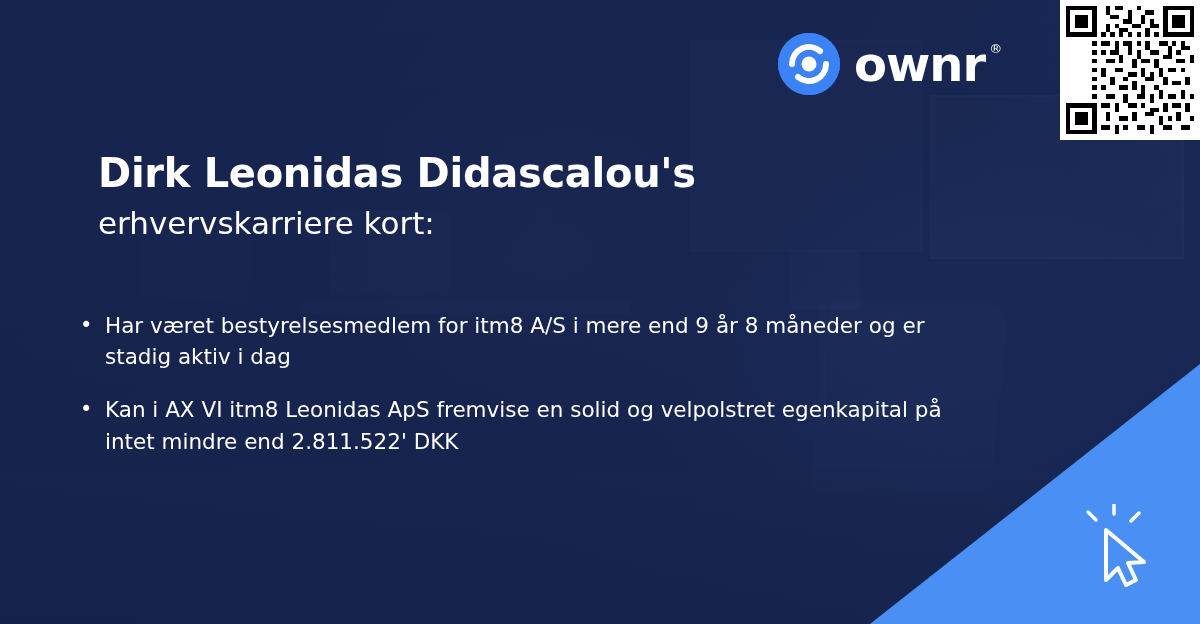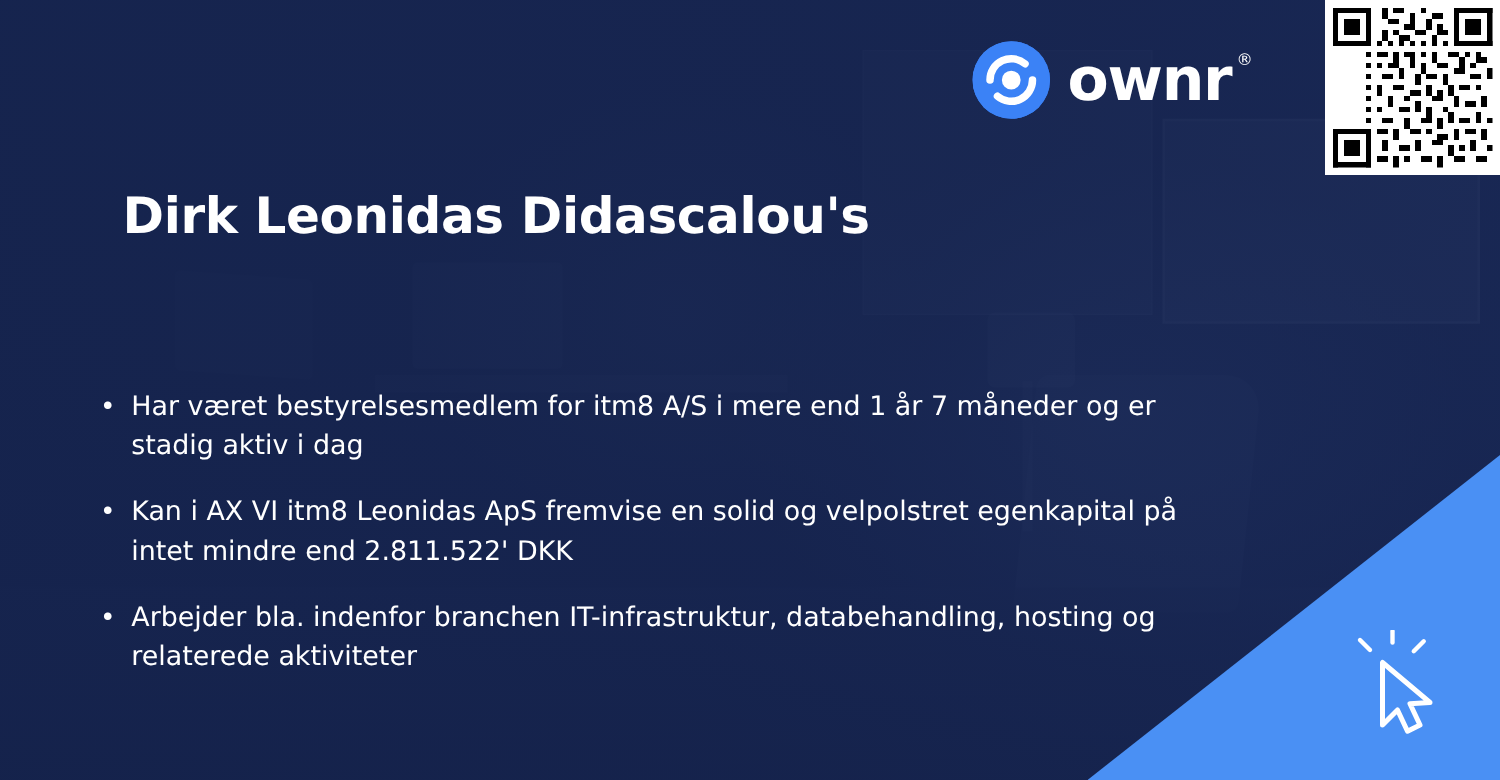--- a/index.html
+++ b/index.html
@@ -355,21 +355,21 @@
           <rect x="16" y="27" width="2" height="1"></rect>
         <rect x="19" y="27" width="1" height="2"></rect>
           <rect x="22" y="27" width="2" height="1"></rect>
         <rect x="26" y="27" width="2" height="1"></rect>
       </g>
     </svg>
   </div>
 
   <div class="headline">
     <div class="l1">Dirk Leonidas Didascalou's</div>
+    <div class="l2">erhvervskarriere kort:</div>
   </div>
 
   <ul class="bullets">
-    <li>Har været bestyrelsesmedlem for itm8 A/S i mere end 1 år 7 måneder og er stadig aktiv i dag</li>
+    <li>Har været bestyrelsesmedlem for itm8 A/S i mere end 9 år 8 måneder og er stadig aktiv i dag</li>
     <li>Kan i AX VI itm8 Leonidas ApS fremvise en solid og velpolstret egenkapital på intet mindre end 2.811.522' DKK</li>
-    <li>Arbejder bla. indenfor branchen IT-infrastruktur, databehandling, hosting og relaterede aktiviteter</li>
   </ul>
 
 </div>
 
 </body></html>

